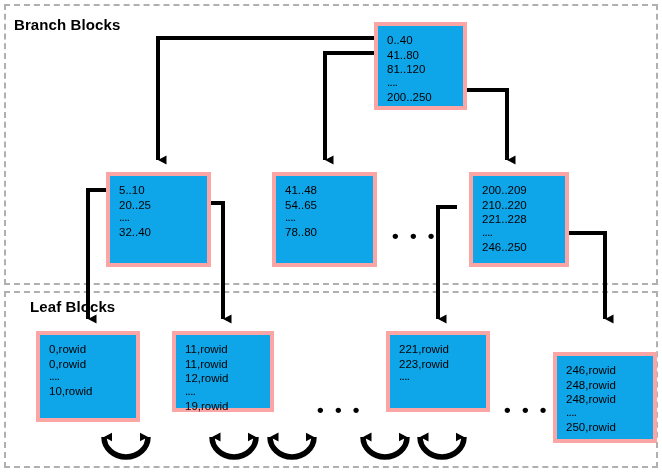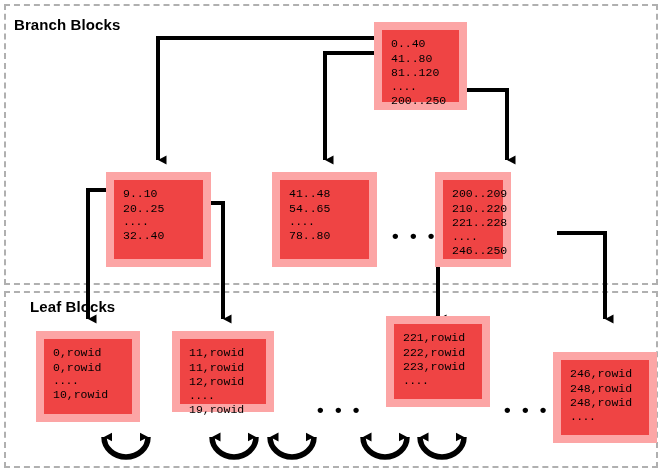--- a/index.html
+++ b/index.html
@@ -39,24 +39,23 @@
     color: #000000;
     letter-spacing: 0.1px;
     white-space: nowrap;
   }
   #branch-region-label { left: 14px; top: 16px; }
   #leaf-region-label   { left: 14px; top: 298px; padding-left: 16px; }
 
   .node {
     position: absolute;
     box-sizing: border-box;
-    background: #ef4444;
-    border: 8px solid #fca5a5;
+    background: #0ea5e9;
+    border: 4px solid #fca5a5;
     z-index: 5;
-    font-family: Liberation Mono, monospace;
   }
   .node-lines {
     position: absolute;
     left: 9px;
     top: 7px;
     right: 4px;
     font-size: 11.5px;
     line-height: 14.6px;
     color: #000000;
     white-space: nowrap;
@@ -66,25 +65,25 @@
     font-size: 11.5px;
     letter-spacing: -0.6px;
     line-height: 13px;
     position: relative;
     top: -1px;
   }
 
   #root-node   { left: 374px; top: 22px;  width: 93px;  height: 88px; }
   #branch-1    { left: 106px; top: 172px; width: 105px; height: 95px; }
   #branch-2    { left: 272px; top: 172px; width: 105px; height: 95px; }
-  #branch-3    { left: 435px; top: 172px; width: 76px; height: 95px; }
+  #branch-3    { left: 469px; top: 172px; width: 100px; height: 95px; }
 
   #leaf-1 { left: 36px;  top: 331px; width: 104px; height: 91px; }
   #leaf-2 { left: 172px; top: 331px; width: 102px; height: 81px; }
-  #leaf-3 { left: 386px; top: 316px; width: 104px; height: 91px; }
+  #leaf-3 { left: 386px; top: 331px; width: 104px; height: 81px; }
   #leaf-4 { left: 553px; top: 331px; width: 104px; height: 91px; margin-top: 21px; }
 
   .ellipsis {
     position: absolute;
     font-size: 19px;
     font-weight: bold;
     letter-spacing: 3px;
     color: #000000;
     line-height: 1;
     z-index: 4;
@@ -153,21 +152,21 @@
       <span class="node-line">0..40</span>
       <span class="node-line">41..80</span>
       <span class="node-line">81..120</span>
       <span class="node-line dots">....</span>
       <span class="node-line">200..250</span>
     </div>
   </div>
 
   <div class="node" id="branch-1">
     <div class="node-lines">
-      <span class="node-line">9..10</span>
+      <span class="node-line">5..10</span>
       <span class="node-line">20..25</span>
       <span class="node-line dots">....</span>
       <span class="node-line">32..40</span>
     </div>
   </div>
 
   <div class="node" id="branch-2">
     <div class="node-lines">
       <span class="node-line">41..48</span>
       <span class="node-line">54..65</span>
@@ -205,30 +204,30 @@
       <span class="node-line dots">....</span>
       <span class="node-line">19,rowid</span>
     </div>
   </div>
 
   <div class="ellipsis" id="leaf-ellipsis-1">• • •</div>
 
   <div class="node" id="leaf-3">
     <div class="node-lines">
       <span class="node-line">221,rowid</span>
-      <span class="node-line">222,rowid</span>
       <span class="node-line">223,rowid</span>
       <span class="node-line dots">....</span>
     </div>
   </div>
 
   <div class="ellipsis" id="leaf-ellipsis-2">• • •</div>
 
   <div class="node" id="leaf-4">
     <div class="node-lines">
       <span class="node-line">246,rowid</span>
       <span class="node-line">248,rowid</span>
       <span class="node-line">248,rowid</span>
       <span class="node-line dots">....</span>
+      <span class="node-line">250,rowid</span>
     </div>
   </div>
 
 </div>
 
 </body></html>

